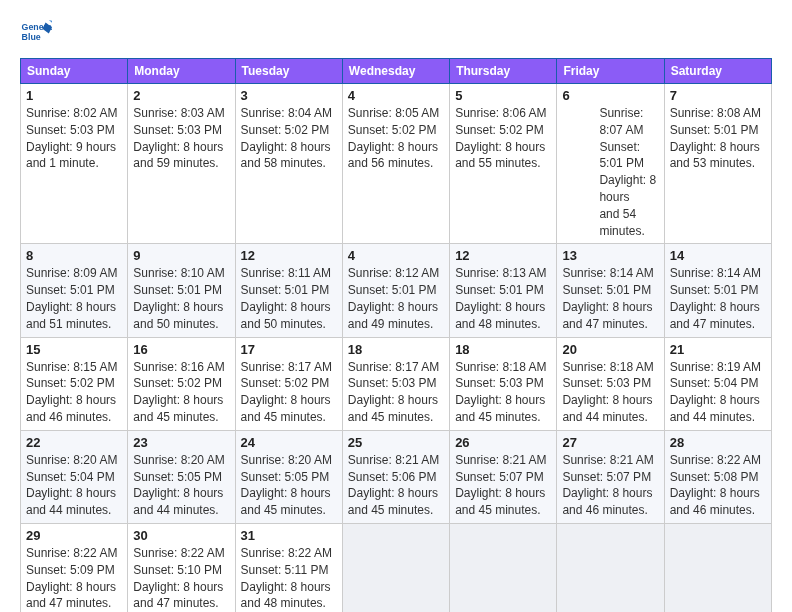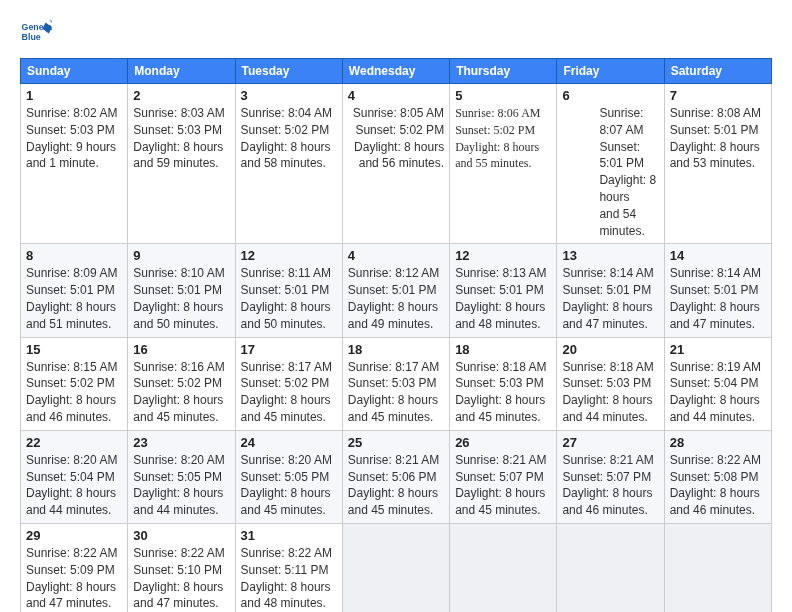--- a/index.html
+++ b/index.html
@@ -46,21 +46,21 @@
       color: #555;
     }
     .calendar {
       flex: 1;
       border: 1px solid #ccc;
       border-collapse: collapse;
       width: 100%;
       table-layout: fixed;
     }
     .calendar th {
-      background: #3b82f6;
+      background: #8b5cf6;
       color: #fff;
       font-size: 12px;
       font-weight: bold;
       text-align: left;
       padding: 5px 6px;
       border: 1px solid #1a5dab;
     }
     .calendar td {
       vertical-align: top;
       padding: 4px 5px;
@@ -140,28 +140,28 @@
           </td>
           <td>
             <span class="day-num">3</span>
             <div class="day-info" style="white-space: pre-line;">Sunrise: 8:04 AM
 Sunset: 5:02 PM
 Daylight: 8 hours
 and 58 minutes.</div>
           </td>
           <td>
             <span class="day-num">4</span>
-            <div class="day-info" style="white-space: pre-line; text-align: right;">Sunrise: 8:05 AM
+            <div class="day-info" style="white-space: pre-line;">Sunrise: 8:05 AM
 Sunset: 5:02 PM
 Daylight: 8 hours
 and 56 minutes.</div>
           </td>
           <td>
             <span class="day-num">5</span>
-            <div class="day-info" style="white-space: pre-line; font-family: Liberation Serif, serif;">Sunrise: 8:06 AM
+            <div class="day-info" style="white-space: pre-line;">Sunrise: 8:06 AM
 Sunset: 5:02 PM
 Daylight: 8 hours
 and 55 minutes.</div>
           </td>
           <td>
             <span class="day-num">6</span>
             <div class="day-info" style="white-space: pre-line; margin-left: 37px;">Sunrise: 8:07 AM
 Sunset: 5:01 PM
 Daylight: 8 hours
 and 54 minutes.</div>

